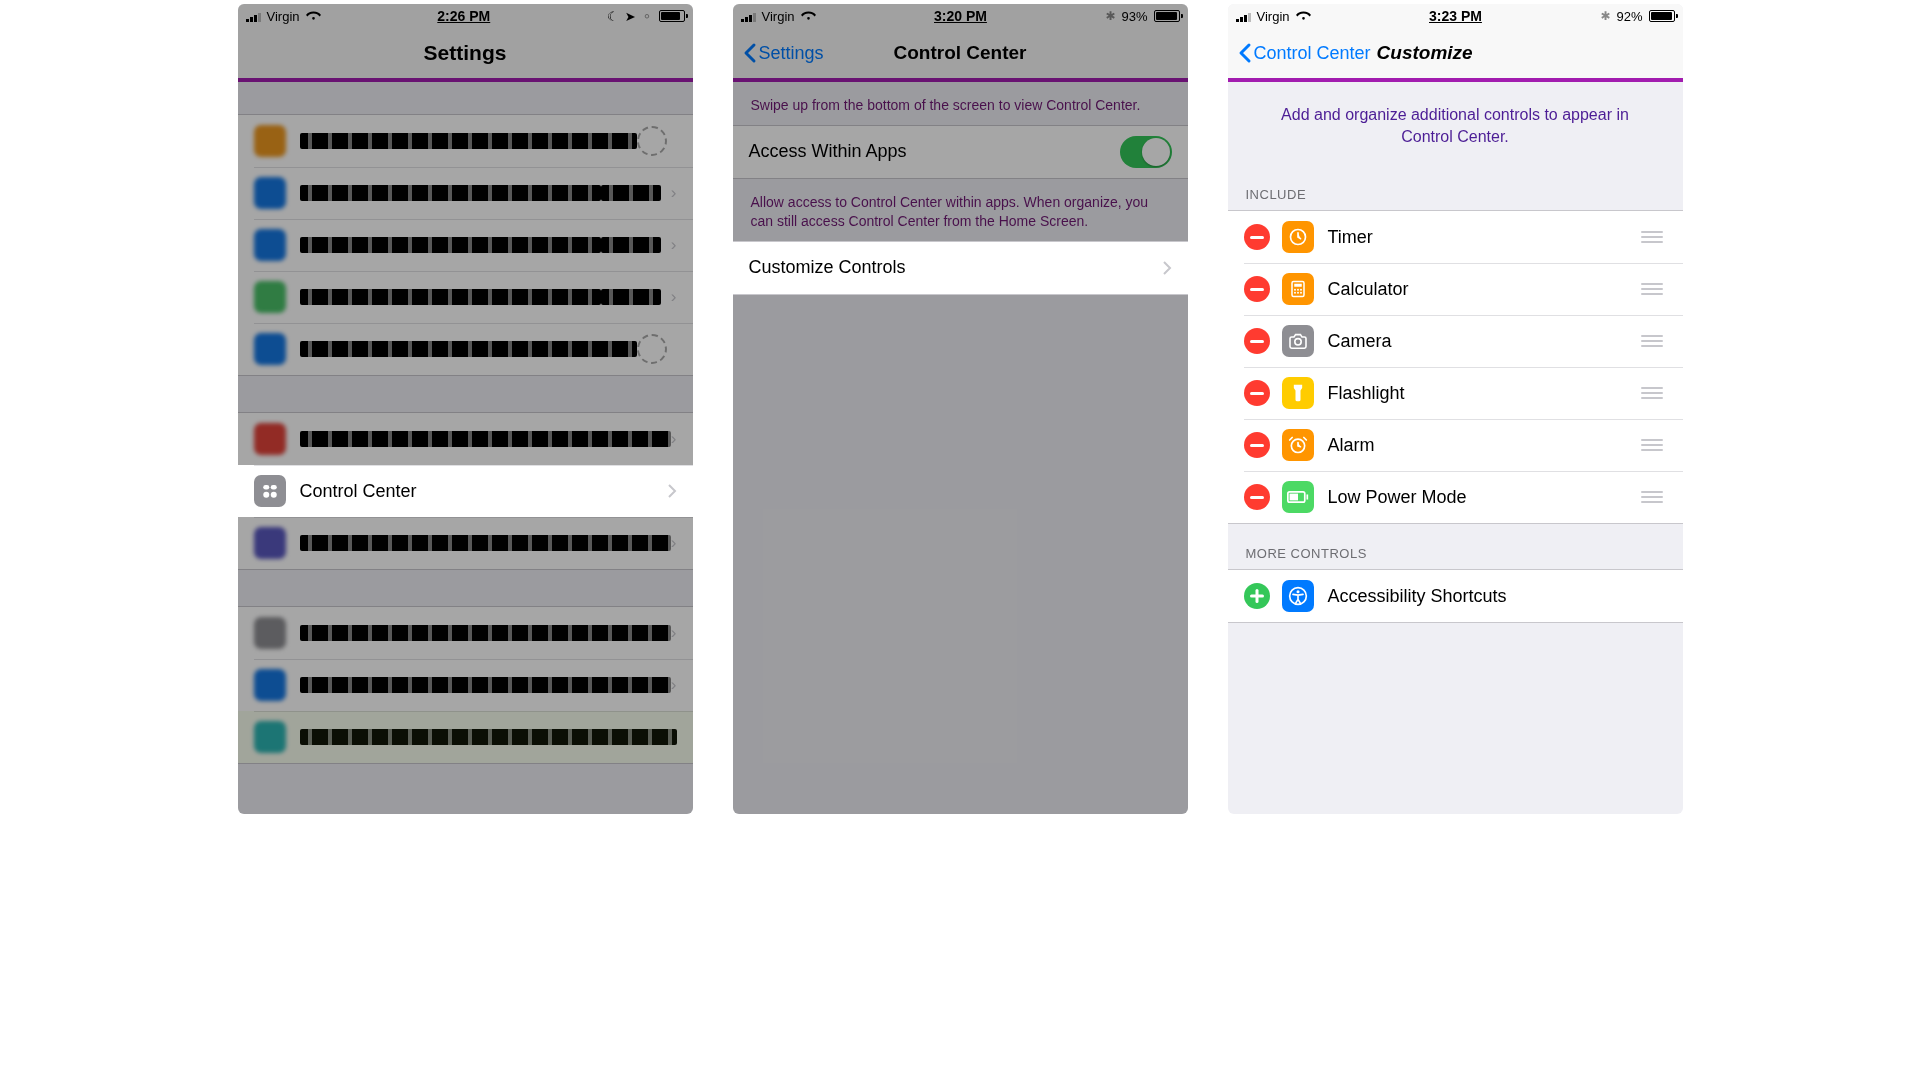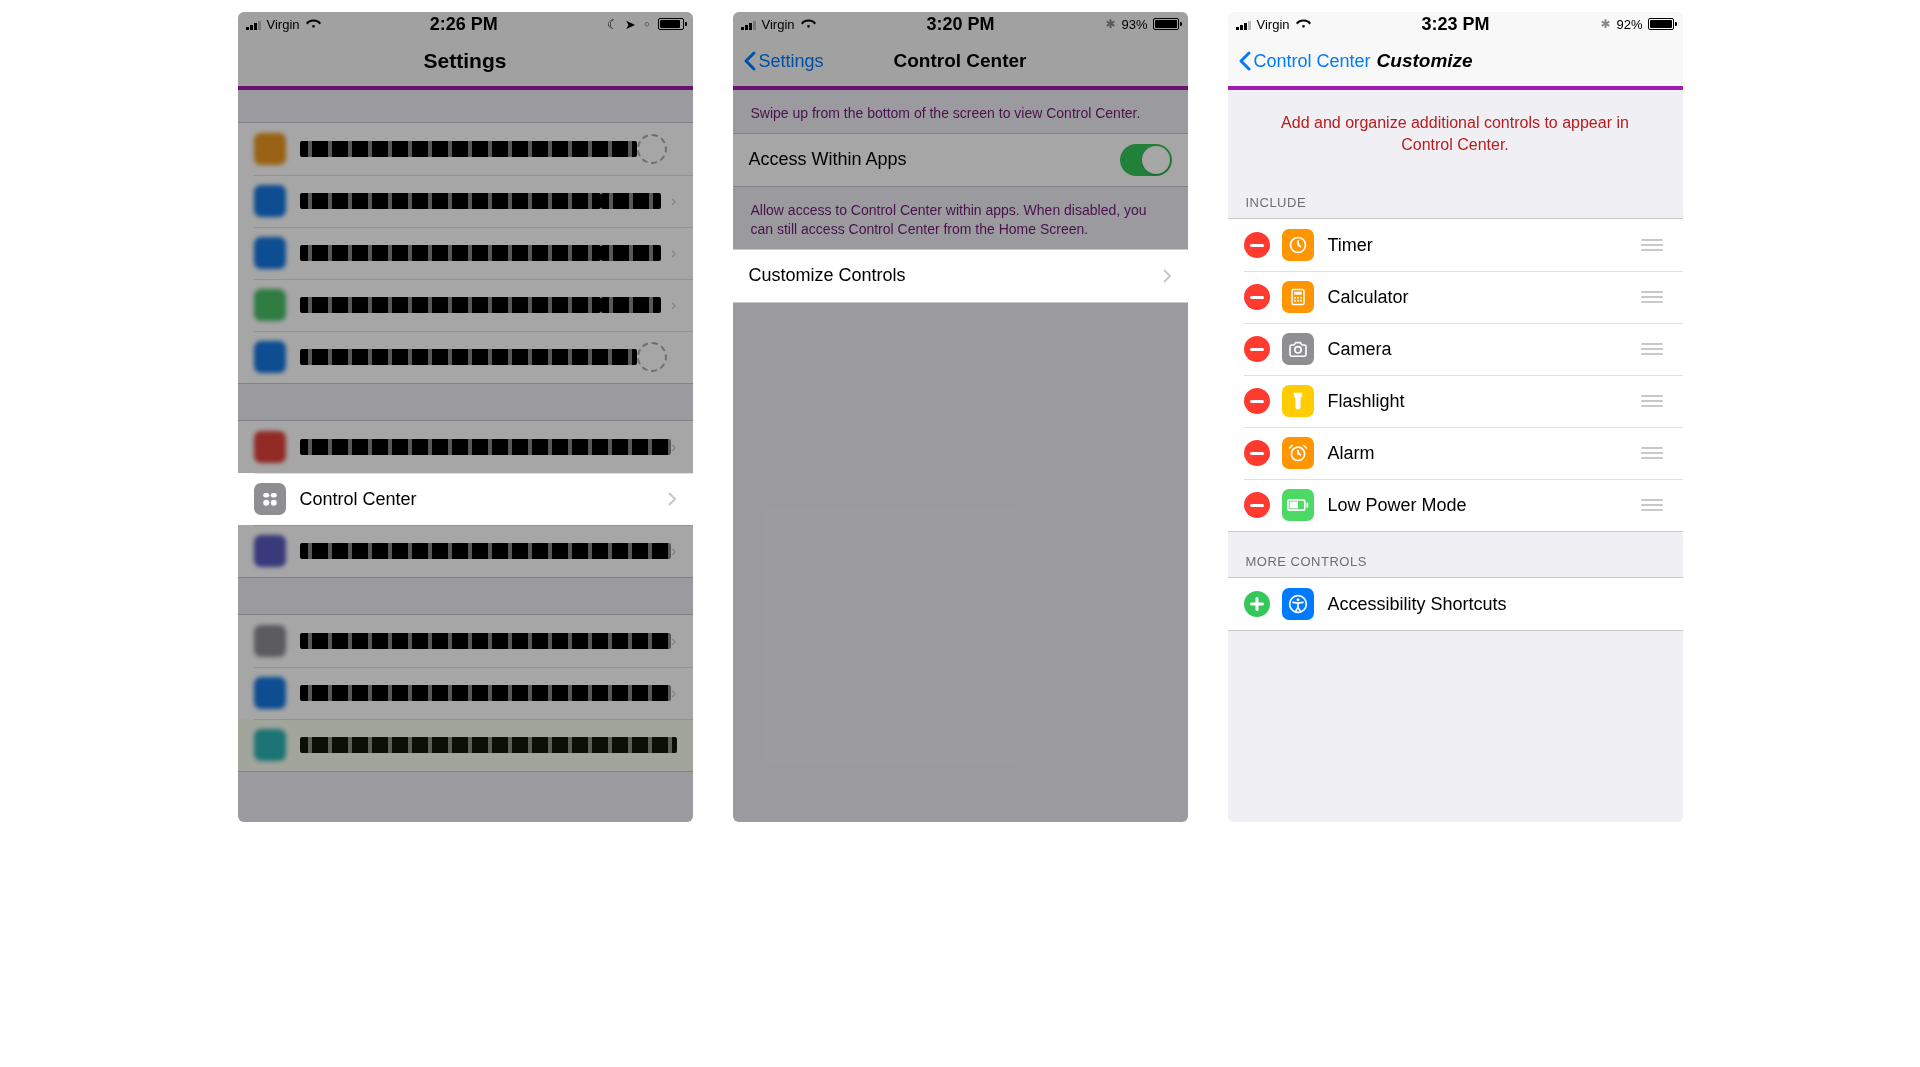--- a/index.html
+++ b/index.html
@@ -8,21 +8,21 @@
     background: #ffffff;
     width: 1920px;
     height: 1067px;
     display: flex;
     justify-content: center;
     align-items: flex-start;
   }
   .phones {
     display: flex;
     gap: 40px;
-    padding-top: 12px;
+    padding-top: 4px;
   }
   .phone {
     width: 455px;
     height: 810px;
     background: #efeff4;
     border-radius: 6px;
     overflow: hidden;
     position: relative;
     font-size: 17px;
     color: #000;
@@ -39,21 +39,21 @@
   .status-bar {
     height: 24px;
     display: flex;
     align-items: center;
     justify-content: space-between;
     padding: 0 8px;
     font-size: 13px;
     background: #f8f8f8;
   }
   .status-left, .status-right { display: flex; align-items: center; gap: 6px; }
-  .status-center { font-weight: 600; font-size: 18px; }
+  .status-center { font-weight: 600; font-size: 14px; text-decoration: underline; }
   .sig-bars { display: flex; align-items: flex-end; gap: 1px; height: 11px; }
   .sig-bars span { width: 3px; background: #000; }
   .sig-bars span:nth-child(1){height:3px;}
   .sig-bars span:nth-child(2){height:5px;}
   .sig-bars span:nth-child(3){height:7px;}
   .sig-bars span:nth-child(4){height:9px; background:#bbb;}
   .wifi-ic { font-size: 13px; }
   .battery {
     width: 26px; height: 12px; border: 1.2px solid #000; border-radius: 2px;
     position: relative;
@@ -91,21 +91,21 @@
     font-style: italic;
   }
 
   
   .section-desc {
     padding: 14px 18px 10px;
     font-size: 14px;
     color: #701a75;
     line-height: 1.35;
   }
-  .section-desc.center { text-align: center; color: #b91c1c; font-size: 16px; padding: 22px 30px 18px;}
+  .section-desc.center { text-align: center; color: #4c1d95; font-size: 16px; padding: 22px 30px 18px;}
   .section-header {
     padding: 22px 18px 8px;
     font-size: 13px;
     letter-spacing: 0.5px;
     color: #6d6d72;
   }
   .group { background: #bef264; border-top: 1px solid #c8c7cc; border-bottom:1px solid #c8c7cc; }
   .row {
     min-height: 52px;
     display: flex;
@@ -331,21 +331,21 @@
   </div>
 
   <div class="body-scroll">
     <div class="section-desc">Swipe up from the bottom of the screen to view Control Center.</div>
     <div class="group">
       <div class="row">
         <div class="label">Access Within Apps</div>
         <div class="toggle"></div>
       </div>
     </div>
-    <div class="section-desc">Allow access to Control Center within apps. When disabled, you can still access Control Center from the Home Screen.</div>
+    <div class="section-desc">Allow access to Control Center within apps. When organize, you can still access Control Center from the Home Screen.</div>
 
     <div class="group highlight-row" style="position:relative;z-index:6">
       <div class="row">
         <div class="label">Customize Controls</div>
         <div class="disclosure">
           <svg width="10" height="16" viewBox="0 0 10 16">
                 <path fill="none" stroke="#c7c7cc" stroke-width="2" d="M2 2l6 6-6 6"></path>
               </svg>
         </div>
       </div>

